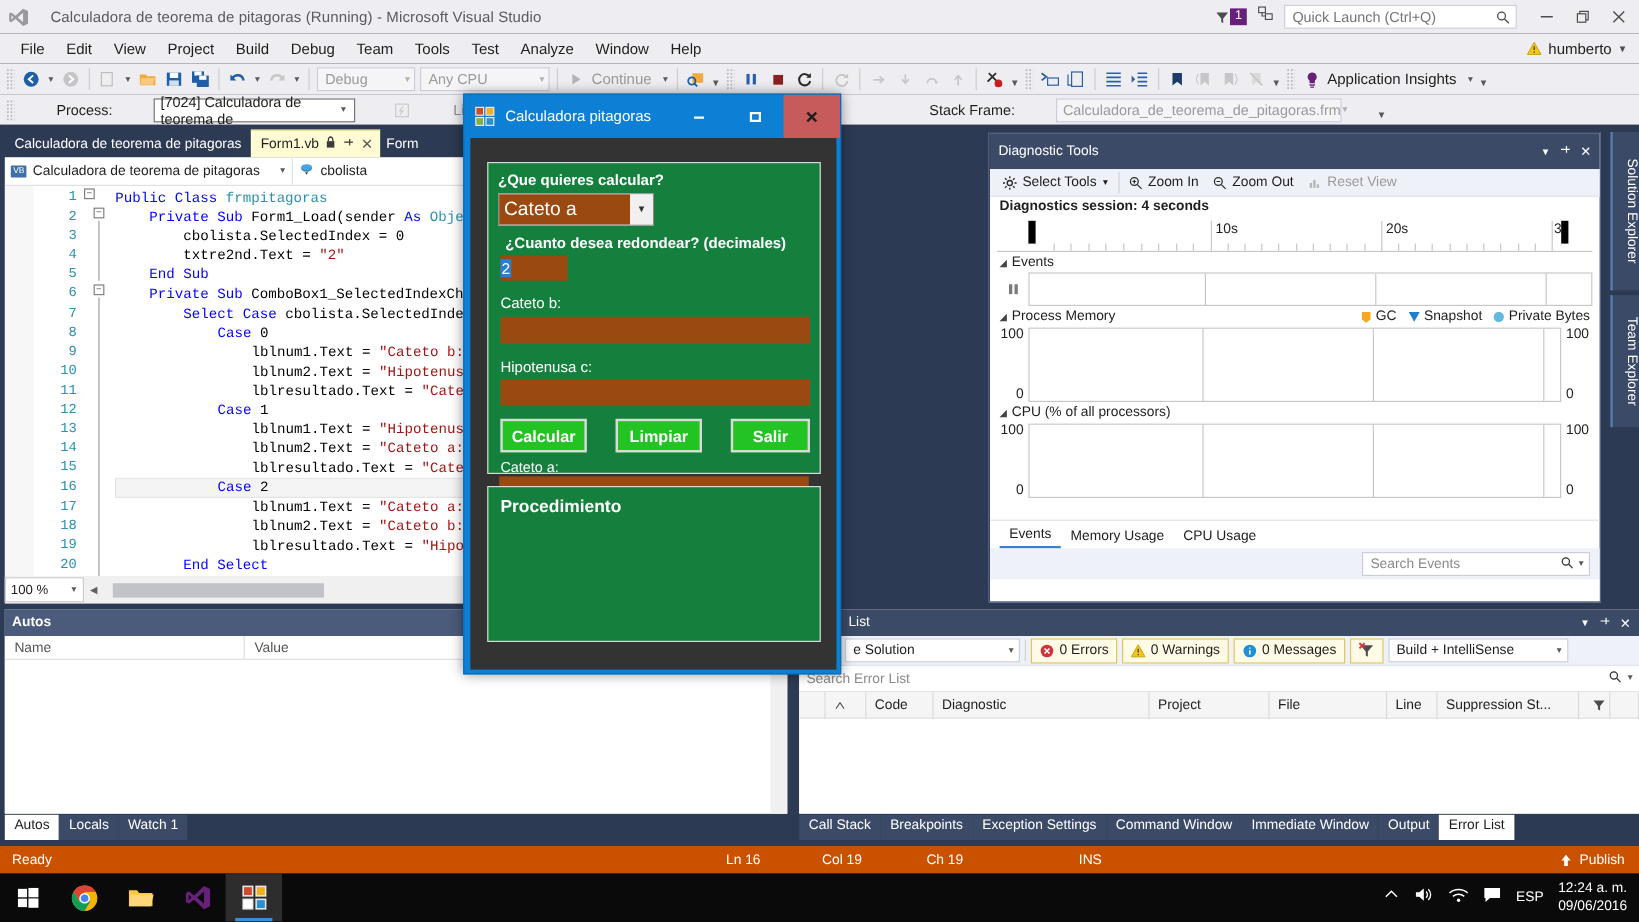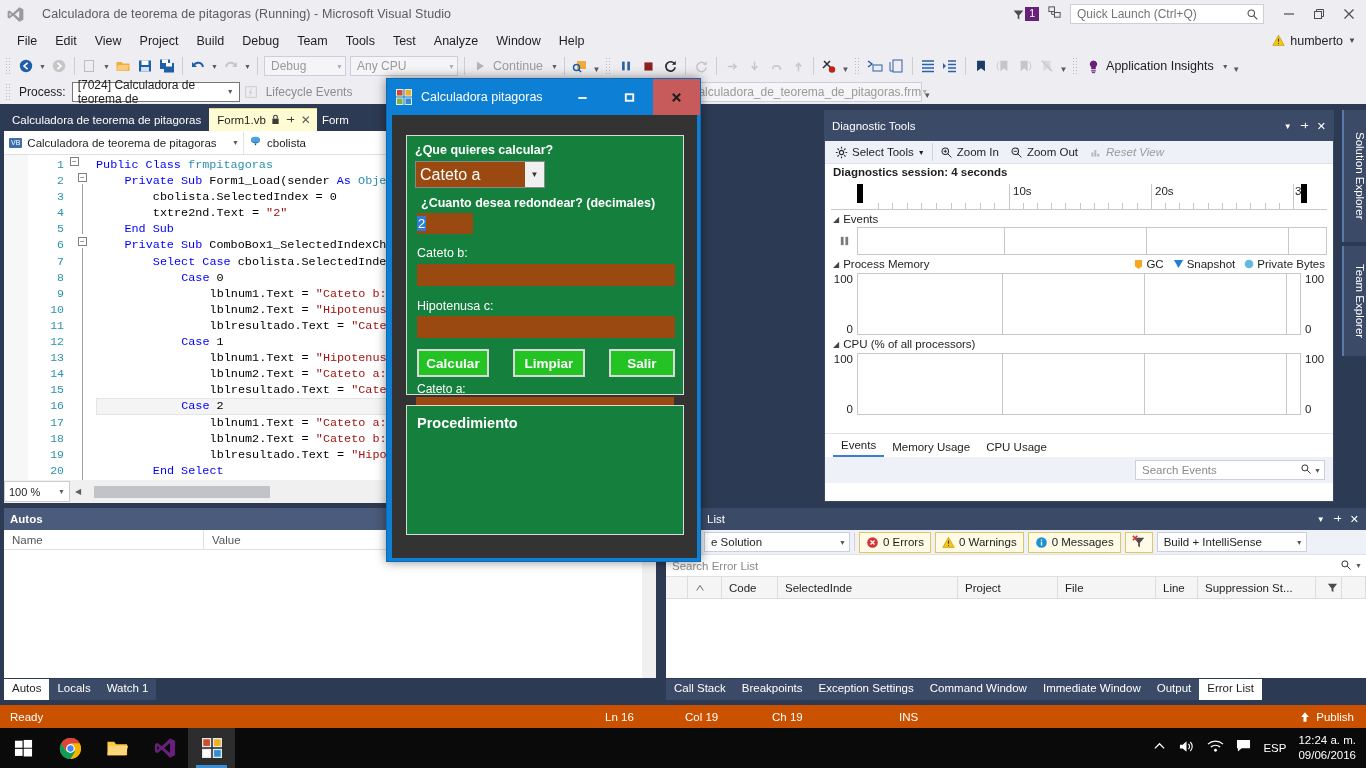--- a/index.html
+++ b/index.html
@@ -63,21 +63,21 @@
     padding: 0 2px 0 6px; font-size: 12px; color: #9a9a9a; margin: 0 2px;
   }
   .tb-combo .arrow { margin-left: auto; padding-left: 8px; font-size: 7px; color: #b0b0b0; }
   .tb-text { font-size: 12.5px; color: #9a9a9a; padding: 0 6px 0 2px; }
   .tb-text.enabled { color: #1e1e1e; }
   .tb-overflow { width: 11px; height: 22px; display:flex; align-items:flex-end; justify-content:center; padding-bottom:3px; font-size:8px; color:#5a5a5a;}
 
   
   .vs-toolbar2 {
     position: absolute; left: 0; top: 79px; width: 1366px; height: 25px;
-    background: #eeeef2; display: flex; align-items: center; padding-left: 2px; overflow: hidden;
+    background: #eeeef2; display: flex; align-items: center; padding-left: 2px; overflow: hidden; gap: 28px;
   }
   .lbl { font-size: 12px; color: #1e1e1e; padding: 0 6px 0 4px; }
   .lbl.dim { color: #8d8d8d; }
   .proc-combo {
     height: 20px; border: 1px solid #767676; background: #fff; display: flex; align-items: center;
     padding: 0 2px 0 5px; font-size: 12px; color: #1e1e1e; width: 168px;
   }
   .proc-combo .arrow { margin-left: auto; font-size: 7px; color: #5a5a5a; padding-right:3px;}
   .sf-combo {
     height: 20px; border: 1px solid #cccedb; background: #f5f5f7; display: flex; align-items: center;
@@ -200,21 +200,21 @@
   .diag-title {
     height: 30px; background: #3b4a66; color: #fff; font-size: 11.5px;
     display: flex; align-items: center; padding: 0 4px 0 7px;
   }
   .diag-title .acts { margin-left: auto; display: flex; align-items: center; gap: 7px; padding-right: 3px; }
   .diag-toolbar {
     height: 23px; background: #eef1f7; display: flex; align-items: center; font-size: 11.5px; color: #1e1e1e;
     padding-left: 6px; gap: 3px; border-bottom: 1px solid #dfe3ea;
   }
   .diag-tb-item { display: flex; align-items: center; gap: 4px; padding: 0 4px; }
-  .diag-tb-item.dim { color: #9a9a9a; font-style: italic; }
+  .diag-tb-item.dim { color: #9a9a9a; }
   .diag-sess { height: 20px; font-size: 11.5px; color: #1e1e1e; padding: 2px 0 0 8px; font-weight: bold; }
   .diag-ruler { position: relative; height: 26px; margin: 0 6px; border-bottom: 1px solid #c8c8c8; }
   .ruler-label { position: absolute; top: 1px; font-size: 11.5px; color: #1e1e1e; }
   .ruler-major { position: absolute; top: 0; width: 1px; height: 26px; background: #c8c8c8; }
   .ruler-minor { position: absolute; bottom: 0; width: 1px; height: 6px; background: #c8c8c8; }
   .ruler-handle { position: absolute; top: 0; width: 6px; height: 19px; background: #000; }
   .diag-sec-head { font-size: 11.5px; color: #1e1e1e; padding: 3px 0 2px 8px; display:flex; align-items:center; gap:4px; }
   .tri { font-size: 8px; color: #444; }
   .events-row { display: flex; align-items: center; margin: 0 6px; }
   .pause-ico { width: 26px; display: flex; justify-content: center; color: #6a6a6a; }
@@ -999,21 +999,21 @@
       <span style="font-size:7px;color:#5a5a5a;padding-left:3px">▼</span>
     </div>
     <div class="err-cols">
       <div class="ecol" style="width:22px"></div>
       <div class="ecol" style="width:34px">
         <svg width="10" height="10" viewBox="0 0 12 12">
             <path d="M2 9 6 3l4 6" fill="none" stroke="#4b4b50"></path>
           </svg>
       </div>
       <div class="ecol" style="width:56px">Code</div>
-      <div class="ecol" style="width:180px">SelectedInde</div>
+      <div class="ecol" style="width:180px">Diagnostic</div>
       <div class="ecol" style="width:100px">Project</div>
       <div class="ecol" style="width:98px">File</div>
       <div class="ecol" style="width:42px">Line</div>
       <div class="ecol" style="width:118px">Suppression St...</div>
       <div class="ecol" style="width:26px;justify-content:center">
         <svg width="11" height="11" viewBox="0 0 12 12">
             <path d="M1 2h10l-4 5v4l-2-1.2V7z" fill="#4b4b50"></path>
           </svg>
       </div>
       <div class="ecol" style="flex:1"></div>

